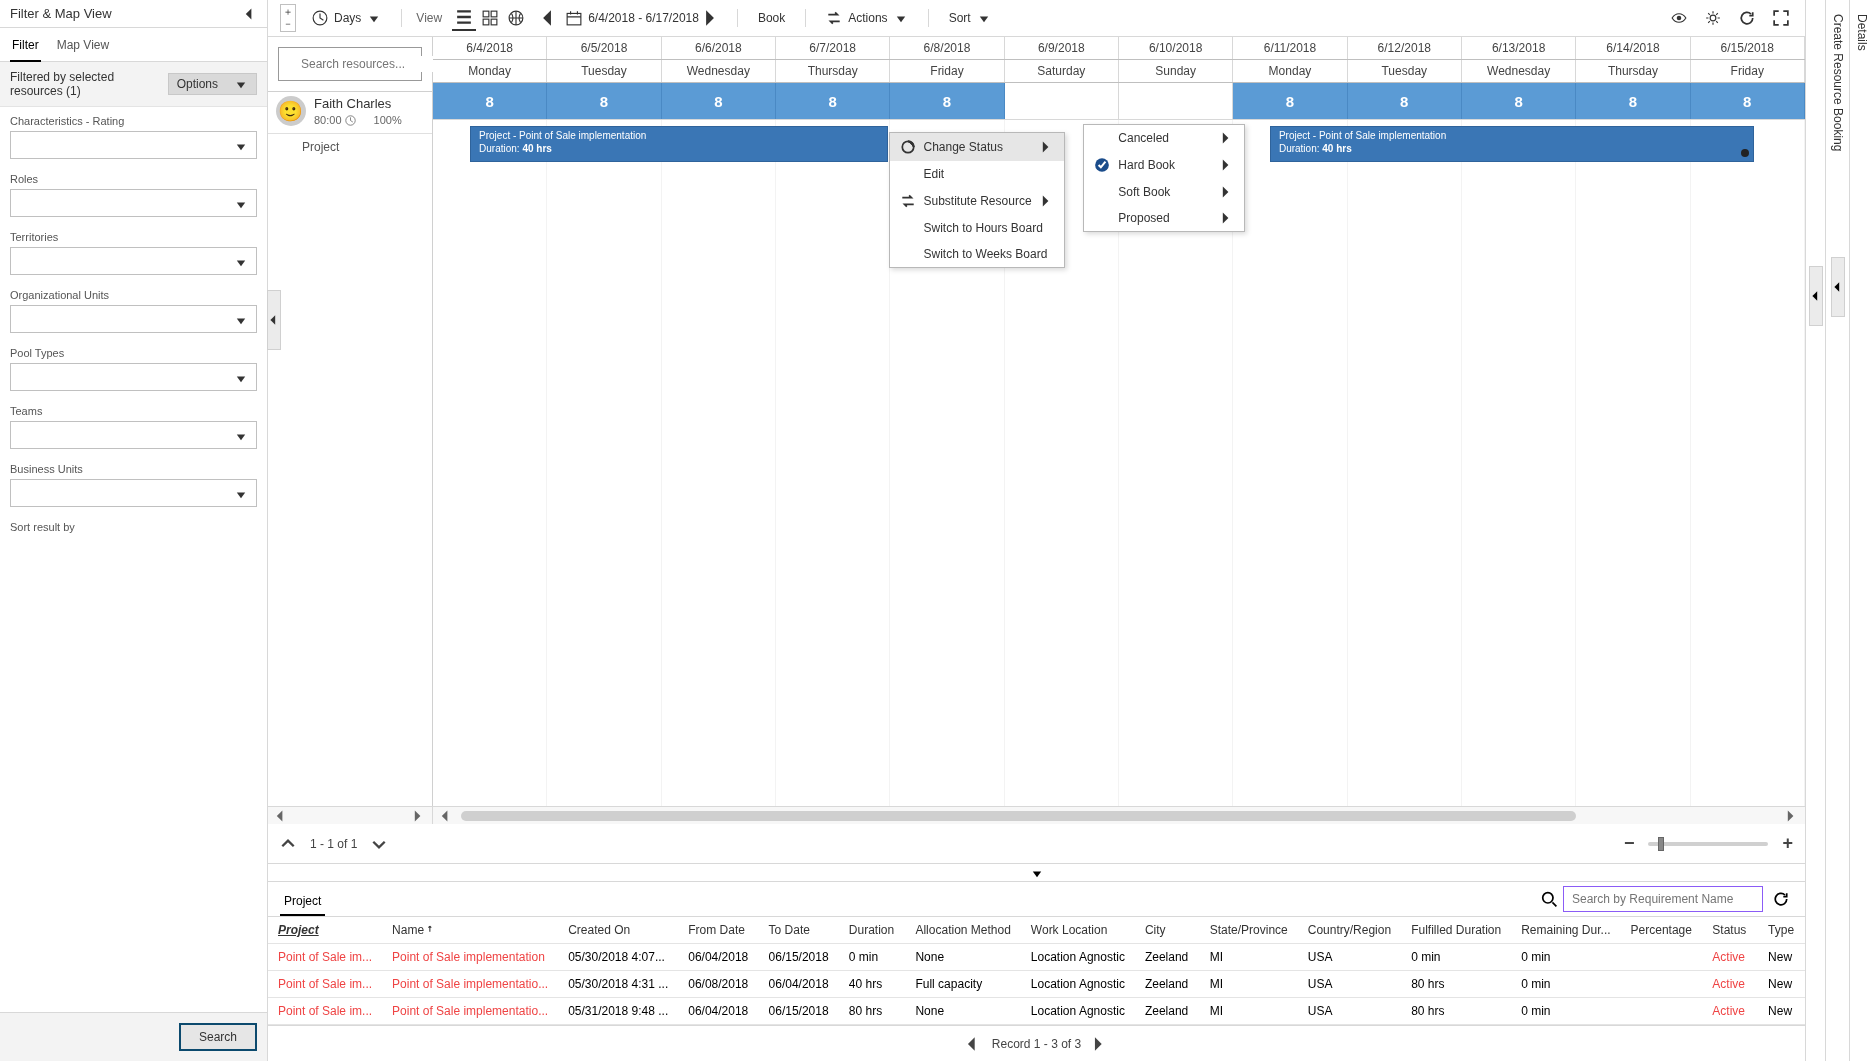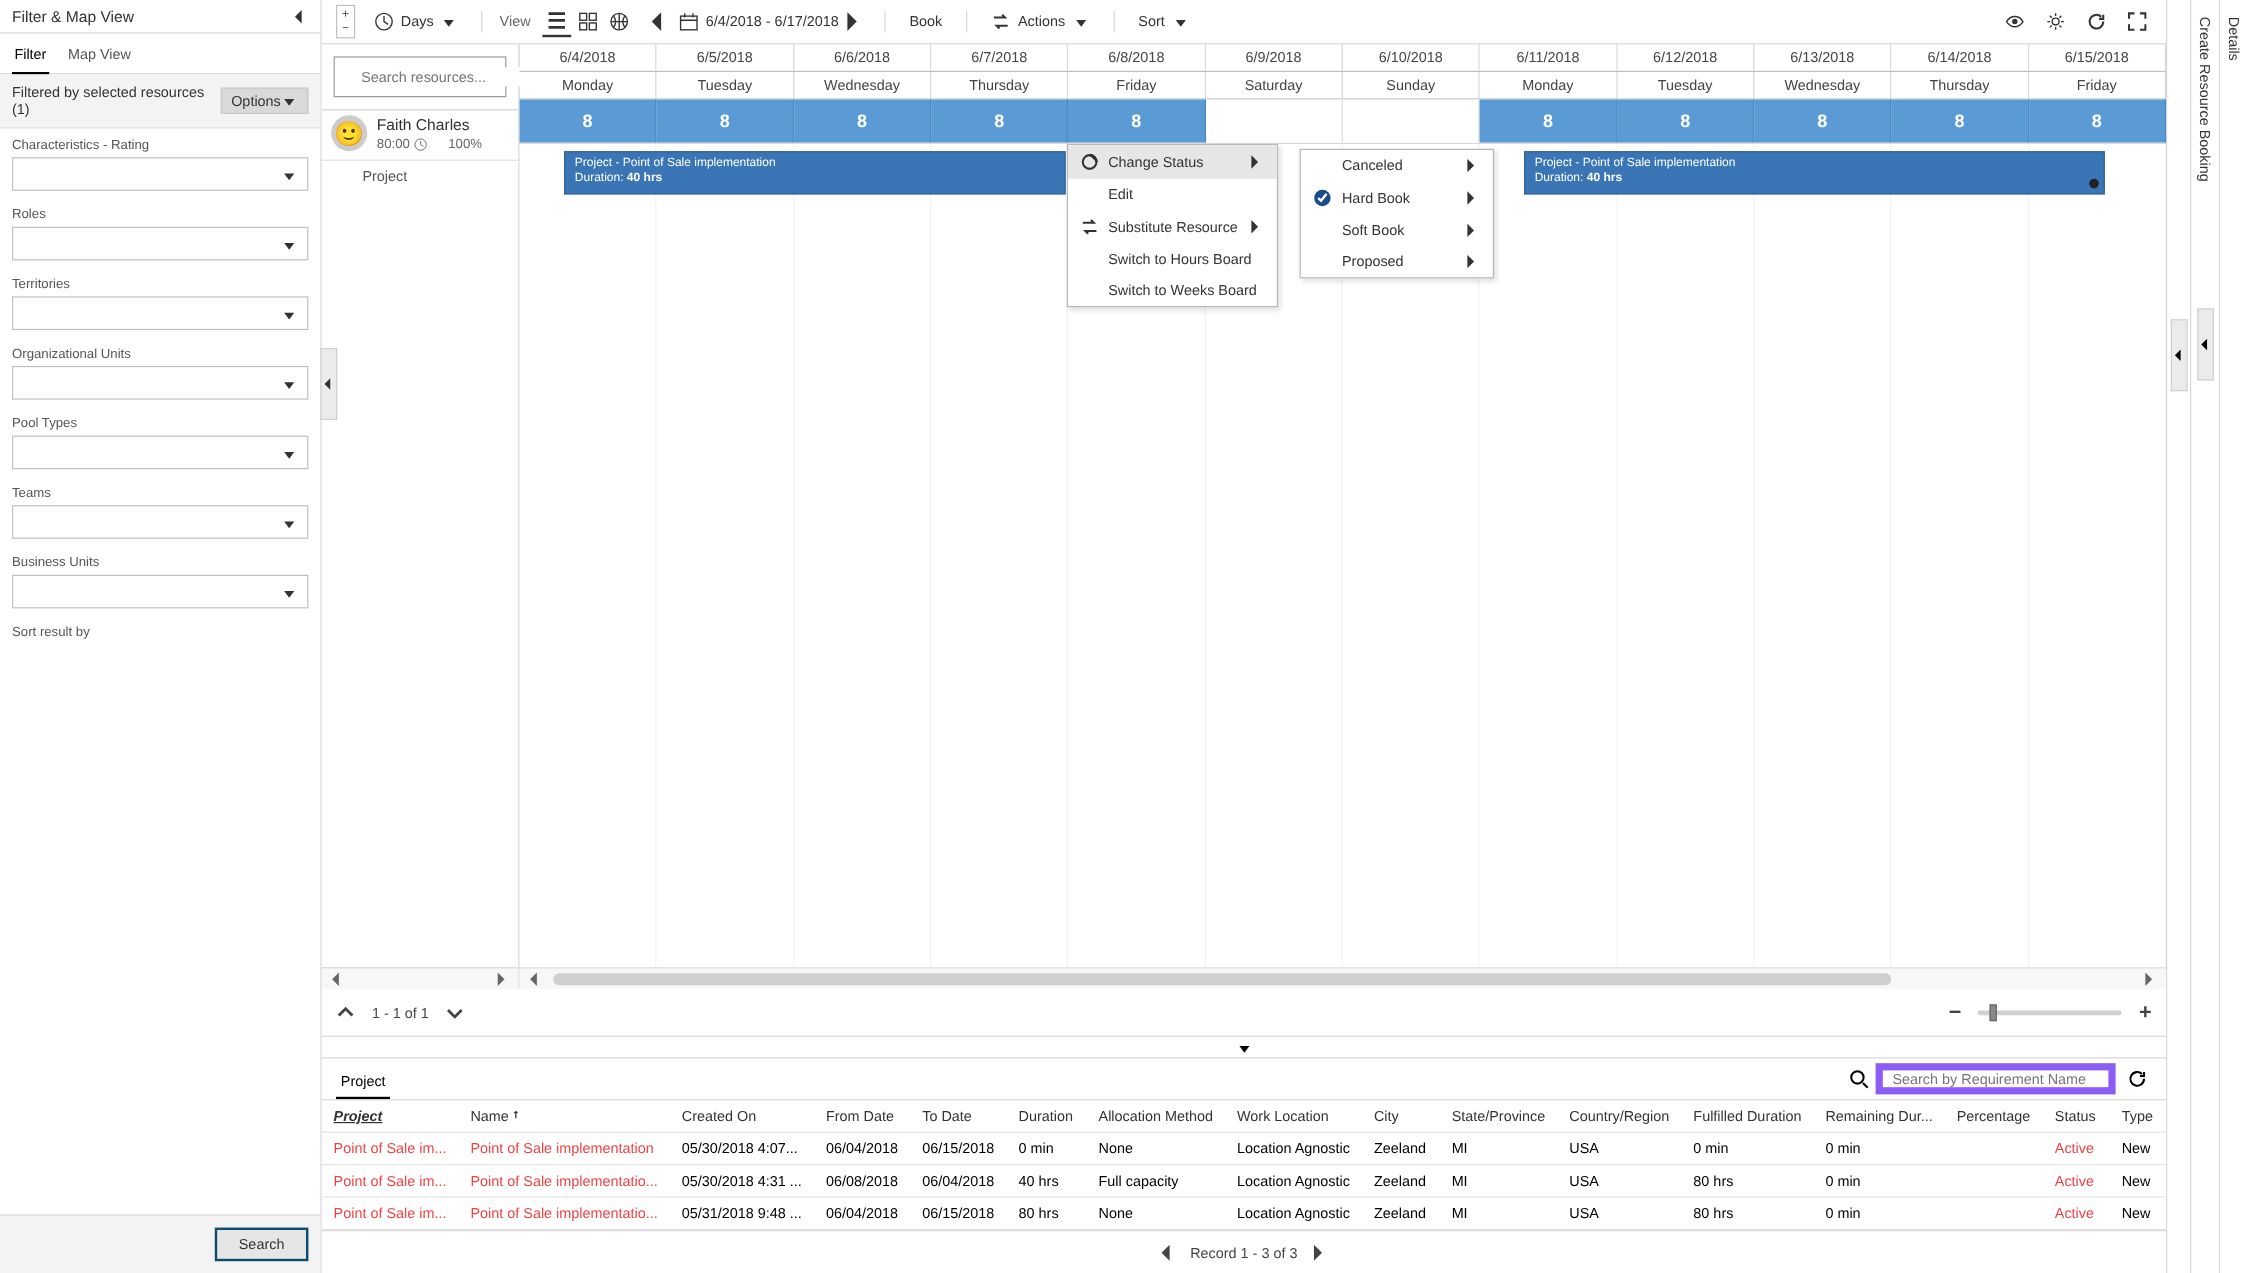--- a/index.html
+++ b/index.html
@@ -9,21 +9,21 @@
     
     .app { display:flex; height:100%;border-radius:27px; }
 
     
     .sidebar { width:268px; border-right:1px solid #d8d8d8; display:flex; flex-direction:column; font-size:12px; color:#333; position:relative;}
     .sidebar-header { display:flex; align-items:center; justify-content:space-between; padding:6px 10px; border-bottom:1px solid #d8d8d8; font-size:13px;}
     .sidebar-tabs { display:flex; gap:14px; padding:6px 10px 0 10px; border-bottom:1px solid #d8d8d8;}
     .sidebar-tab { padding:4px 2px 8px 2px; font-size:12px; color:#555; cursor:pointer;}
     .sidebar-tab.active { color:#000; border-bottom:2px solid #000; margin-bottom:-1px;}
     .filter-summary { display:flex; align-items:center; justify-content:space-between; background:#f3f3f3; padding:8px 10px; border-bottom:1px solid #e4e4e4;}
-    .options-btn { display:flex; align-items:center; gap:0; background:#d9d9d9; border:1px solid #c8c8c8; padding:3px 8px; font-size:12px; cursor:pointer;}
+    .options-btn { display:flex; align-items:center; gap:16px; background:#d9d9d9; border:1px solid #c8c8c8; padding:3px 8px; font-size:12px; cursor:pointer;}
     .filter-body { flex:1; overflow-y:auto; padding:8px 10px 0 10px;}
     .filter-group { margin-bottom:14px;}
     .filter-label { font-size:11px; color:#555; margin-bottom:4px;}
     .filter-input { width:100%; height:28px; border:1px solid #c0c0c0; background:#fff; position:relative;}
     .filter-input .caret { position:absolute; right:8px; top:7px;}
     .sidebar-footer { background:#f3f3f3; border-top:1px solid #d8d8d8; display:flex; justify-content:flex-end; padding:10px;}
     .search-btn { background:#e6e6e6; border:2px solid #0c4a6e; padding:5px 18px; font-size:12px; cursor:pointer;}
     .side-collapse-handle { position:absolute; right:-14px; top:290px; width:14px; height:60px; background:#ebebeb; border:1px solid #d0d0d0; display:flex; align-items:center; justify-content:center; cursor:pointer;}
 
     
@@ -86,21 +86,21 @@
 
     
     .split-handle { height:18px; border-bottom:1px solid #d8d8d8; display:flex; align-items:center; justify-content:center;}
 
     
     .bottom-tabs { display:flex; align-items:center; padding:4px 12px 0 12px; gap:14px; font-size:12px;}
     .bottom-tab { padding:4px 4px 6px 4px; color:#555;}
     .bottom-tab.active { border-bottom:2px solid #000; color:#000;}
     .req-search-row { display:flex; align-items:center; padding:4px 12px; gap:6px;}
     .req-search-row .sp { flex:1;}
-    .req-input { height:26px; width:200px; border:6px solid #8b5cf6; padding:0 8px; font-size:12px;}
+    .req-input { height:26px; width:200px; border:1px solid #8b5cf6; padding:0 8px; font-size:12px;}
     .grid { font-size:12px; }
     .grid table { width:100%; border-collapse:collapse;}
     .grid th, .grid td { text-align:left; padding:6px 10px; border-bottom:1px solid #e4e4e4; white-space:nowrap; overflow:hidden; text-overflow:ellipsis;}
     .grid th { font-weight:400; color:#333; border-top:1px solid #d8d8d8;}
     .grid th:first-child { font-style:italic; text-decoration:underline; font-weight:600;}
     .link { color:#ef4444; cursor:pointer;}
     .grid-footer { height:36px; display:flex; align-items:center; justify-content:center; gap:12px; font-size:12px; color:#444; border-top:1px solid #d8d8d8;}
 
     
     .right-rails { width:22px; border-left:1px solid #d8d8d8; display:flex; flex-direction:column; align-items:center; padding-top:6px; gap:8px;}
@@ -488,21 +488,21 @@
           <div class="booking" style="left:2.7%; width:30.5%;">
             <div class="b-title">Project - Point of Sale implementation</div>
             <div class="b-dur"><span>Duration:</span> <b>40 hrs</b></div>
           </div>
           <div class="booking" style="left:61.0%; width:35.3%;">
             <div class="b-title">Project - Point of Sale implementation</div>
             <div class="b-dur"><span>Duration:</span> <b>40 hrs</b></div>
             <div class="dot"></div>
           </div>
 
-          <div class="ctx-menu" style="left:33.2%; top:0;">
+          <div class="ctx-menu" style="left:33.2%; top:12px;">
             <div class="ctx-row hover">
               <span class="ctx-icon">
                   <svg class="icon-lg" viewBox="0 0 14 14">
                     <use href="#i-status"></use>
                   </svg>
                 </span>
               <span>Change Status</span>
               <span class="ctx-arrow">
                   <svg class="icon" viewBox="0 0 10 10">
                     <use href="#i-caret-right"></use>

